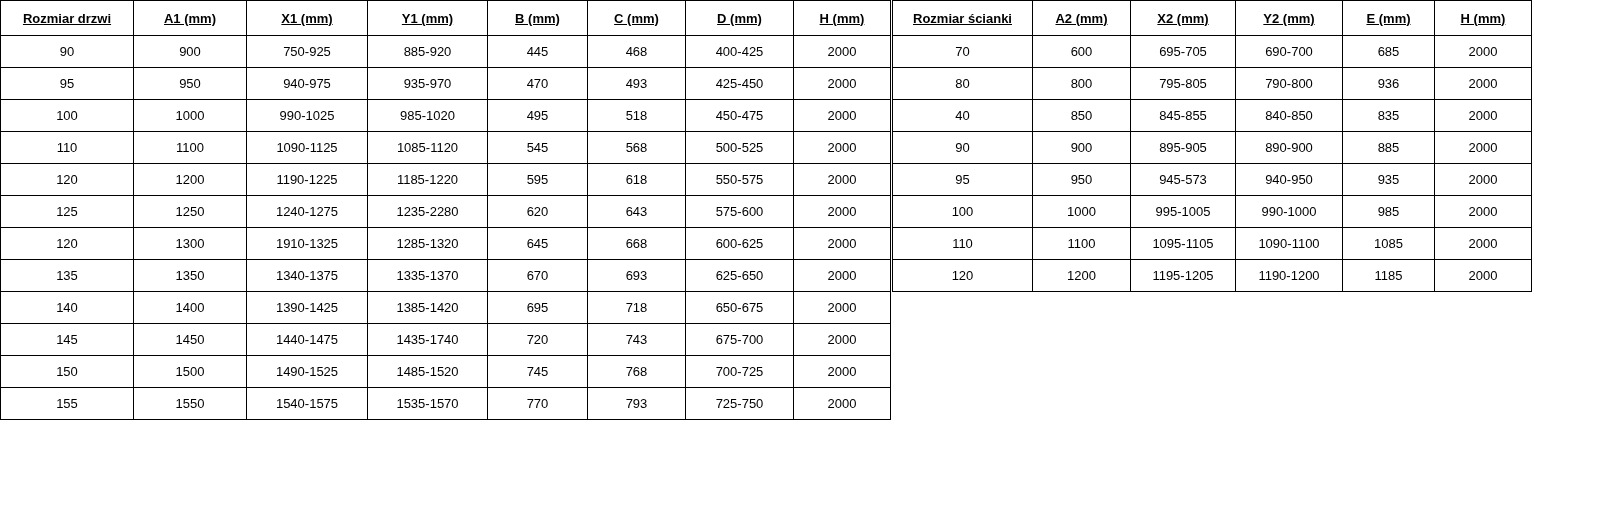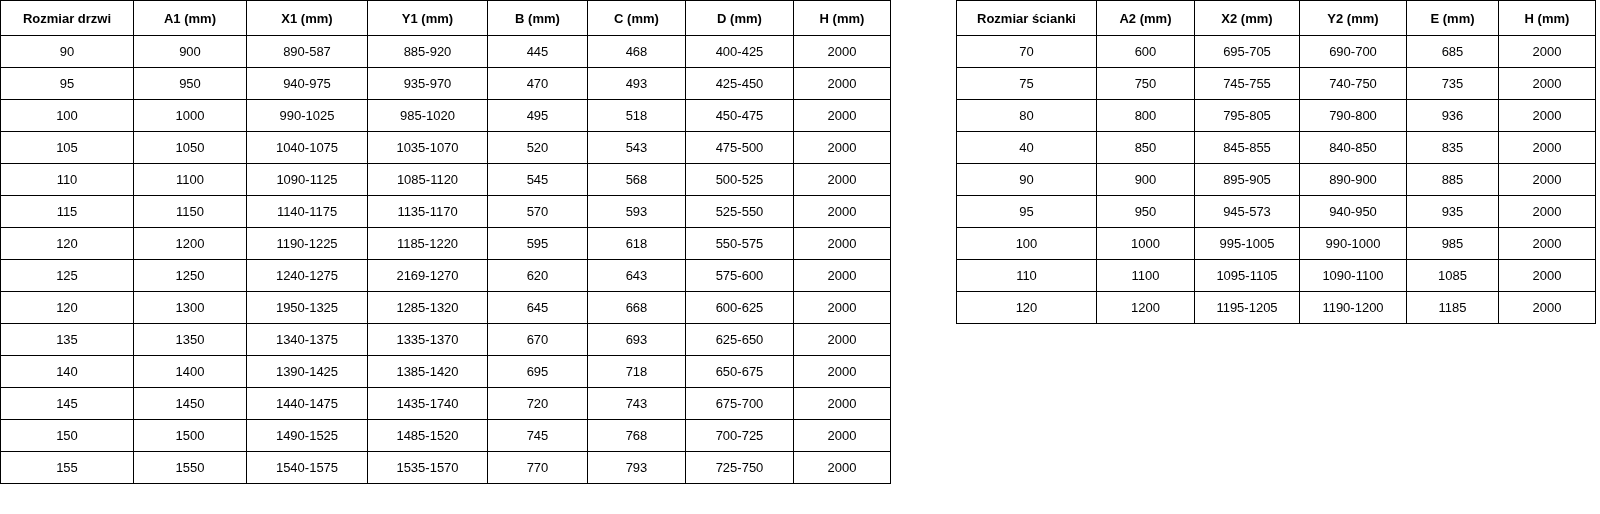--- a/index.html
+++ b/index.html
@@ -17,38 +17,39 @@
   .page {
     position: relative;
     width: 1600px;
     height: 514px;
   }
   .table-wrap {
     position: absolute;
     top: 0;
   }
   #doors-wrap { left: 0; top: 0; }
-  #walls-wrap { left: 956px; top: 0; }
+  #walls-wrap { left: 892px; top: 0; }
 
   table {
     border-collapse: collapse;
     table-layout: fixed;
   }
   table th, table td {
     border: 1px solid #000000;
     text-align: center;
     vertical-align: middle;
     font-size: 13px;
     padding: 0;
     height: 31px;
     white-space: nowrap;
   }
   table th {
     font-weight: bold;
     height: 34px;
+    text-decoration: underline;
   }
   table td {
     font-weight: normal;
   }
 
   
   #doors-table col.c0 { width: 133px; }
   #doors-table col.c1 { width: 113px; }
   #doors-table col.c2 { width: 121px; }
   #doors-table col.c3 { width: 120px; }
@@ -91,21 +92,21 @@
             <th>B (mm)</th>
             <th>C (mm)</th>
             <th>D (mm)</th>
             <th>H (mm)</th>
           </tr>
       </thead>
       <tbody>
           <tr>
             <td>90</td>
             <td>900</td>
-            <td>890-587</td>
+            <td>750-925</td>
             <td>885-920</td>
             <td>445</td>
             <td>468</td>
             <td>400-425</td>
             <td>2000</td>
           </tr>
           <tr>
             <td>95</td>
             <td>950</td>
             <td>940-975</td>
@@ -119,73 +120,53 @@
             <td>100</td>
             <td>1000</td>
             <td>990-1025</td>
             <td>985-1020</td>
             <td>495</td>
             <td>518</td>
             <td>450-475</td>
             <td>2000</td>
           </tr>
           <tr>
-            <td>105</td>
-            <td>1050</td>
-            <td>1040-1075</td>
-            <td>1035-1070</td>
-            <td>520</td>
-            <td>543</td>
-            <td>475-500</td>
-            <td>2000</td>
-          </tr>
-          <tr>
             <td>110</td>
             <td>1100</td>
             <td>1090-1125</td>
             <td>1085-1120</td>
             <td>545</td>
             <td>568</td>
             <td>500-525</td>
             <td>2000</td>
           </tr>
           <tr>
-            <td>115</td>
-            <td>1150</td>
-            <td>1140-1175</td>
-            <td>1135-1170</td>
-            <td>570</td>
-            <td>593</td>
-            <td>525-550</td>
-            <td>2000</td>
-          </tr>
-          <tr>
             <td>120</td>
             <td>1200</td>
             <td>1190-1225</td>
             <td>1185-1220</td>
             <td>595</td>
             <td>618</td>
             <td>550-575</td>
             <td>2000</td>
           </tr>
           <tr>
             <td>125</td>
             <td>1250</td>
             <td>1240-1275</td>
-            <td>2169-1270</td>
+            <td>1235-2280</td>
             <td>620</td>
             <td>643</td>
             <td>575-600</td>
             <td>2000</td>
           </tr>
           <tr>
             <td>120</td>
             <td>1300</td>
-            <td>1950-1325</td>
+            <td>1910-1325</td>
             <td>1285-1320</td>
             <td>645</td>
             <td>668</td>
             <td>600-625</td>
             <td>2000</td>
           </tr>
           <tr>
             <td>135</td>
             <td>1350</td>
             <td>1340-1375</td>
@@ -262,28 +243,20 @@
       <tbody>
           <tr>
             <td>70</td>
             <td>600</td>
             <td>695-705</td>
             <td>690-700</td>
             <td>685</td>
             <td>2000</td>
           </tr>
           <tr>
-            <td>75</td>
-            <td>750</td>
-            <td>745-755</td>
-            <td>740-750</td>
-            <td>735</td>
-            <td>2000</td>
-          </tr>
-          <tr>
             <td>80</td>
             <td>800</td>
             <td>795-805</td>
             <td>790-800</td>
             <td>936</td>
             <td>2000</td>
           </tr>
           <tr>
             <td>40</td>
             <td>850</td>

